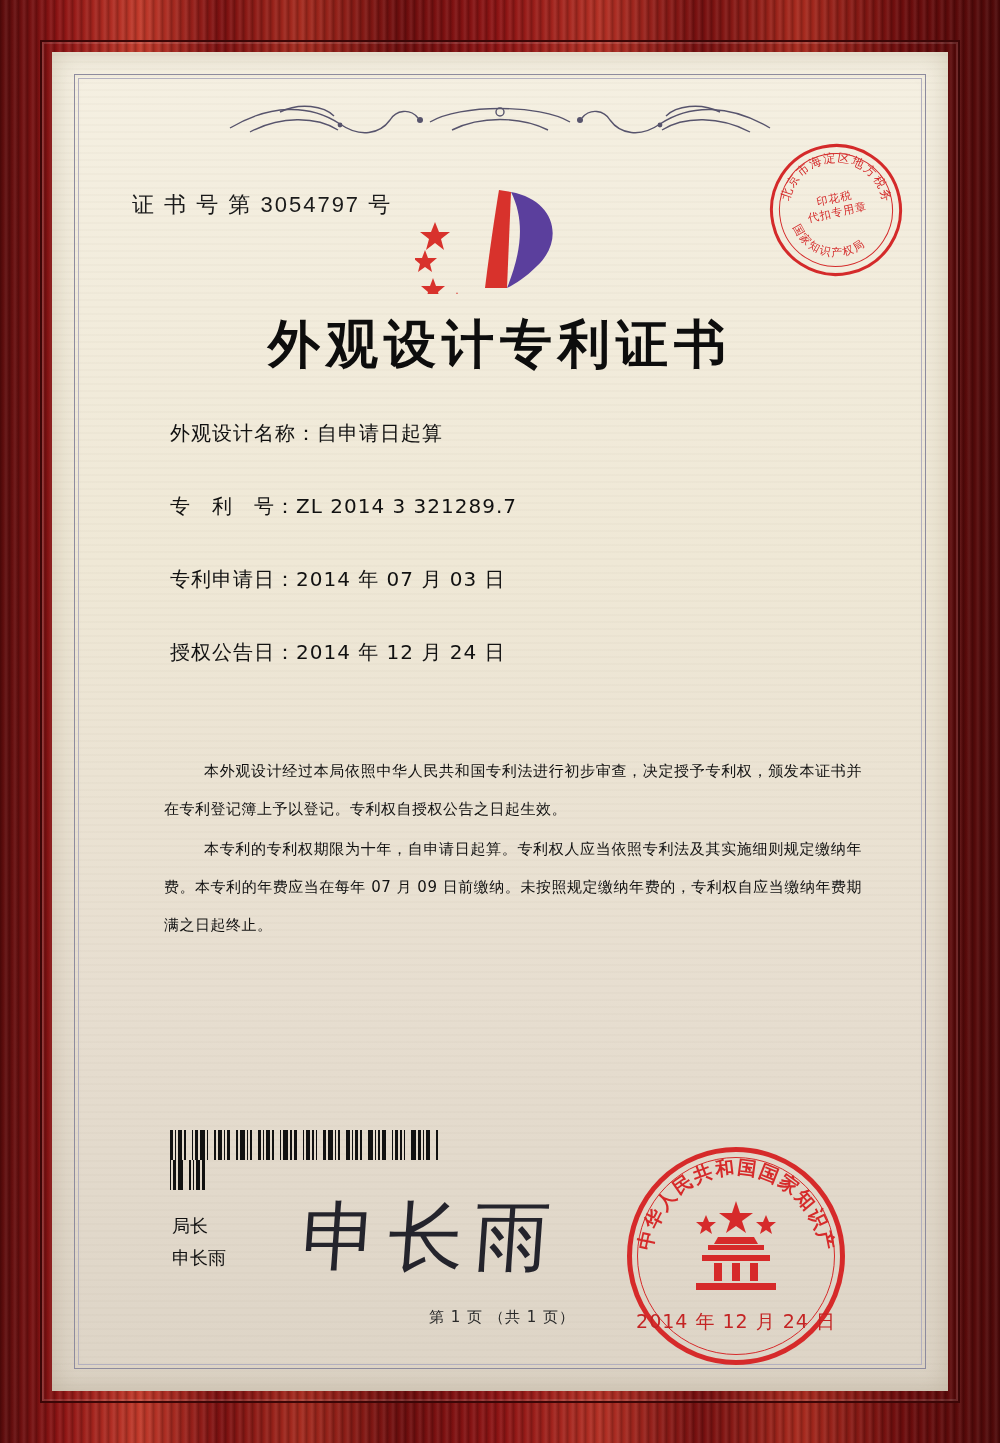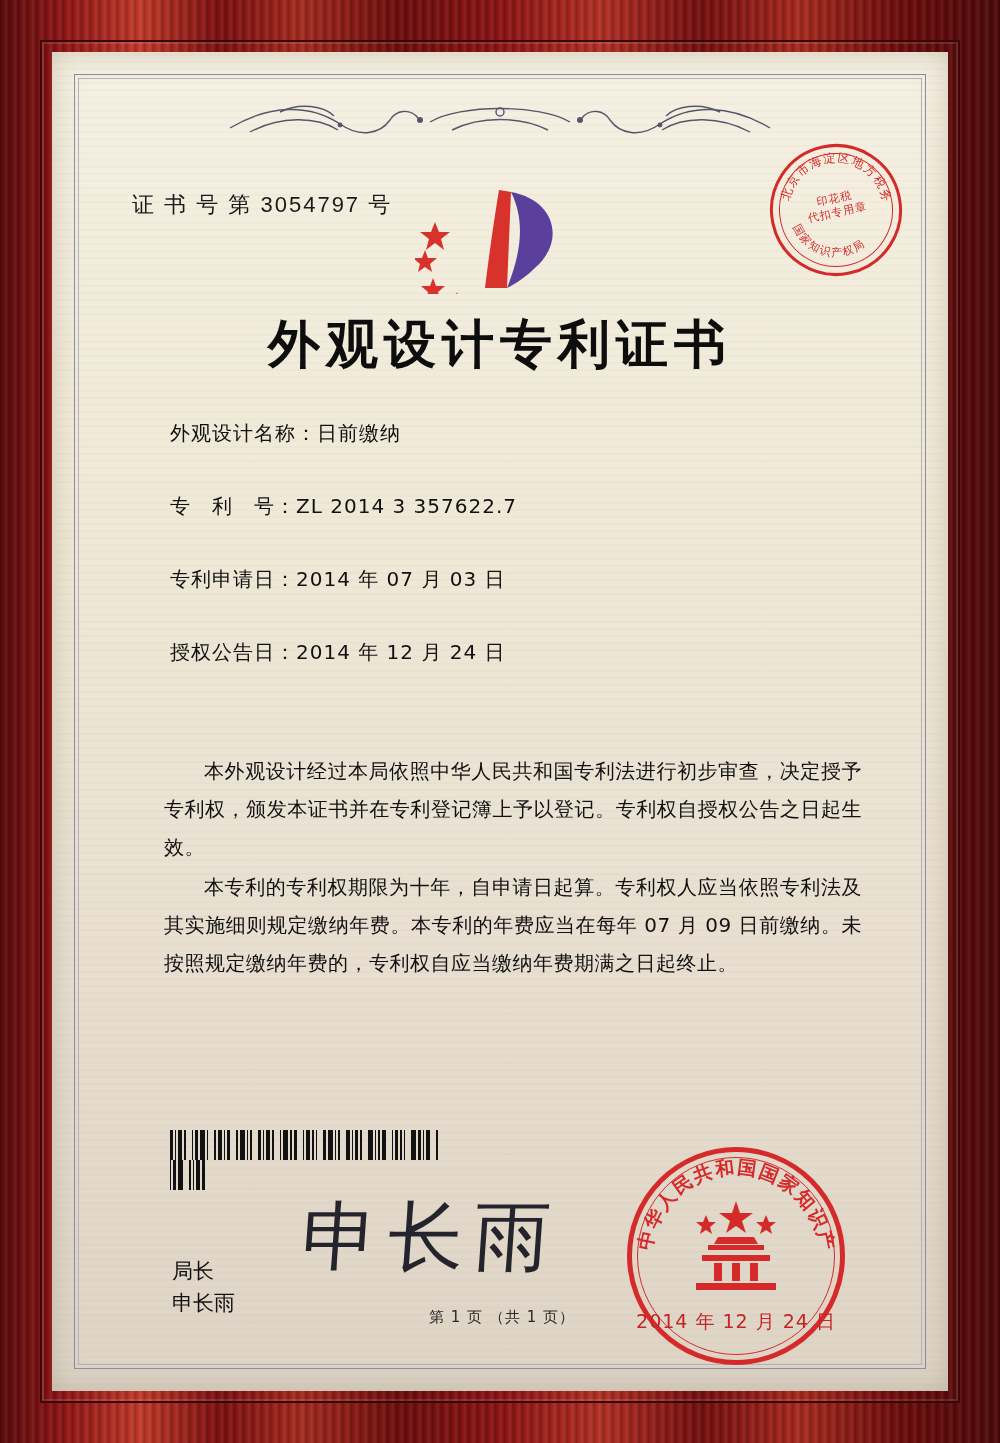--- a/index.html
+++ b/index.html
@@ -89,38 +89,37 @@
   }
   .field{
     font-size:20px;color:#111;margin-bottom:46px;letter-spacing:1px;
     font-family:"DejaVu Sans", sans-serif;
   }
   .field .lbl{display:inline-block;}
   .field .val{display:inline-block;}
 
   .body{
     position:absolute;left:112px;right:86px;top:700px;
-    font-size:20px;line-height:38px;color:#111;
+    font-size:15px;line-height:38px;color:#111;
     font-family:"DejaVu Sans", sans-serif;
     letter-spacing:.5px;
   }
   .body p{margin:0 0 2px 0;text-indent:40px;text-align:justify;}
 
   .barcode{
     position:absolute;left:118px;top:1078px;width:270px;height:30px;
   }
   .barcode i{
     display:inline-block;height:30px;background:#111;margin-right:2px;vertical-align:top;
   }
 
   .signer{
     position:absolute;left:120px;top:1158px;
-    font-size:21px;line-height:32px;color:#111;
-    font-family:"DejaVu Sans", sans-serif;
-    margin-top:45px;
+    font-size:18px;line-height:32px;color:#111;
+    font-family:"DejaVu Sans", sans-serif;
   }
   .signature{
     position:absolute;left:250px;top:1135px;
     font-size:76px;color:#15151f;
     font-family:"DejaVu Serif", serif;
     letter-spacing:10px;
     transform:skewX(-4deg);
     opacity:.92;
   }
 
@@ -211,24 +210,24 @@
       <div class="ctxt">
         <div>印花税</div>
         <div>代扣专用章</div>
       </div>
     </div>
 
     <div class="title">外观设计专利证书</div>
 
     <div class="fields">
       <div class="field">
-        <span class="lbl">外观设计名称：</span><span class="val">日前缴纳</span>
-      </div>
-      <div class="field">
-        <span class="lbl">专　利　号：</span><span class="val">ZL 2014 3 357622.7</span>
+        <span class="lbl">外观设计名称：</span><span class="val">自申请日起算</span>
+      </div>
+      <div class="field">
+        <span class="lbl">专　利　号：</span><span class="val">ZL 2014 3 321289.7</span>
       </div>
       <div class="field">
         <span class="lbl">专利申请日：</span><span class="val">2014 年 07 月 03 日</span>
       </div>
       <div class="field">
         <span class="lbl">授权公告日：</span><span class="val">2014 年 12 月 24 日</span>
       </div>
     </div>
 
     <div class="body">

